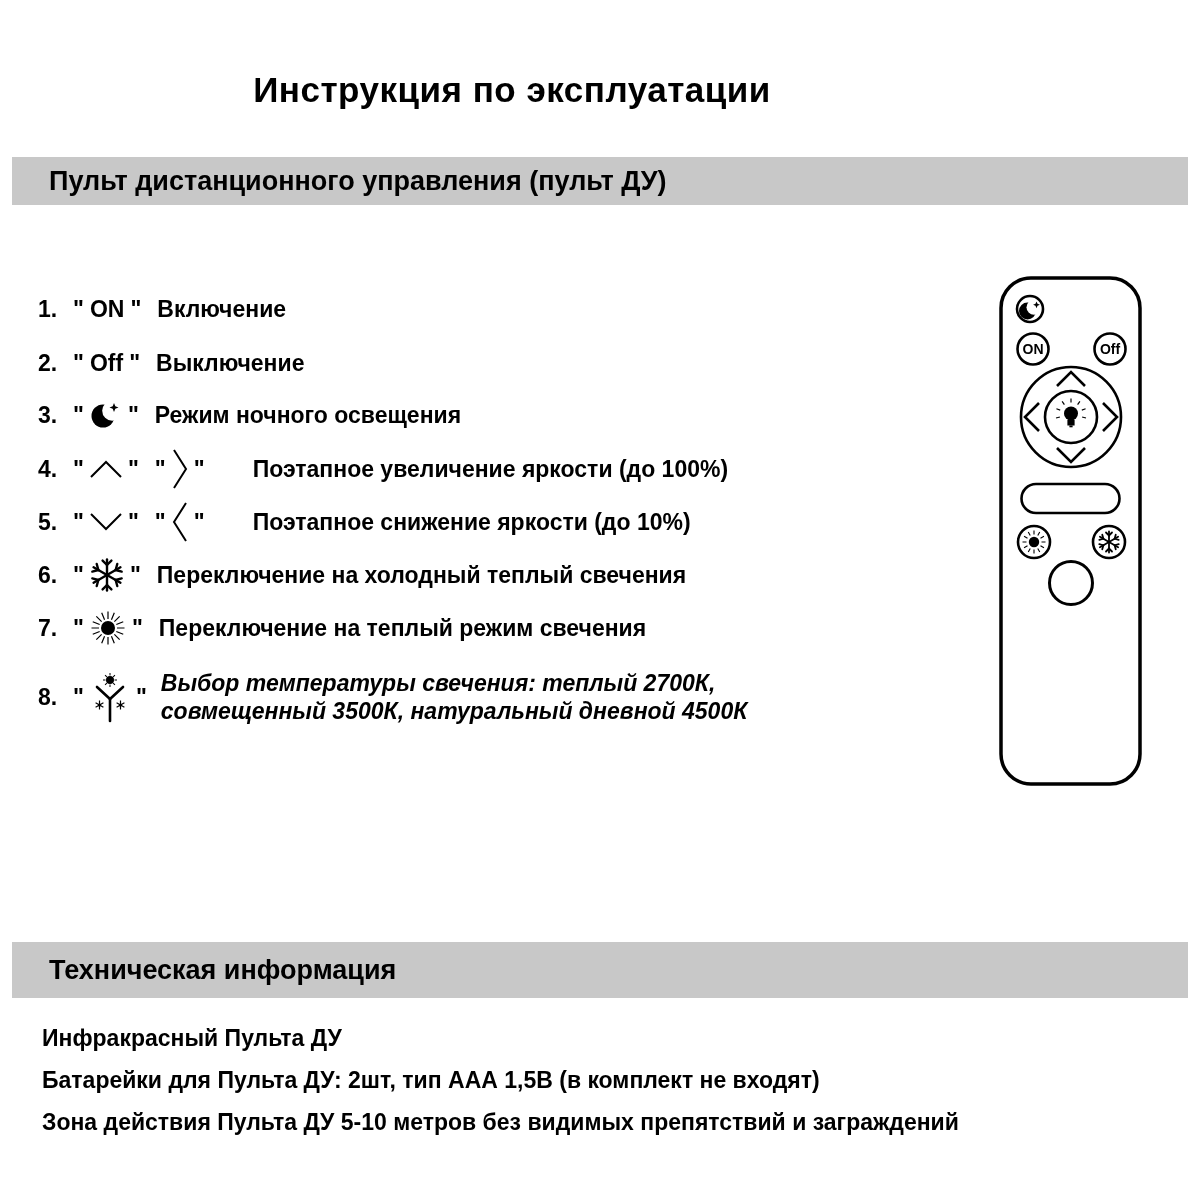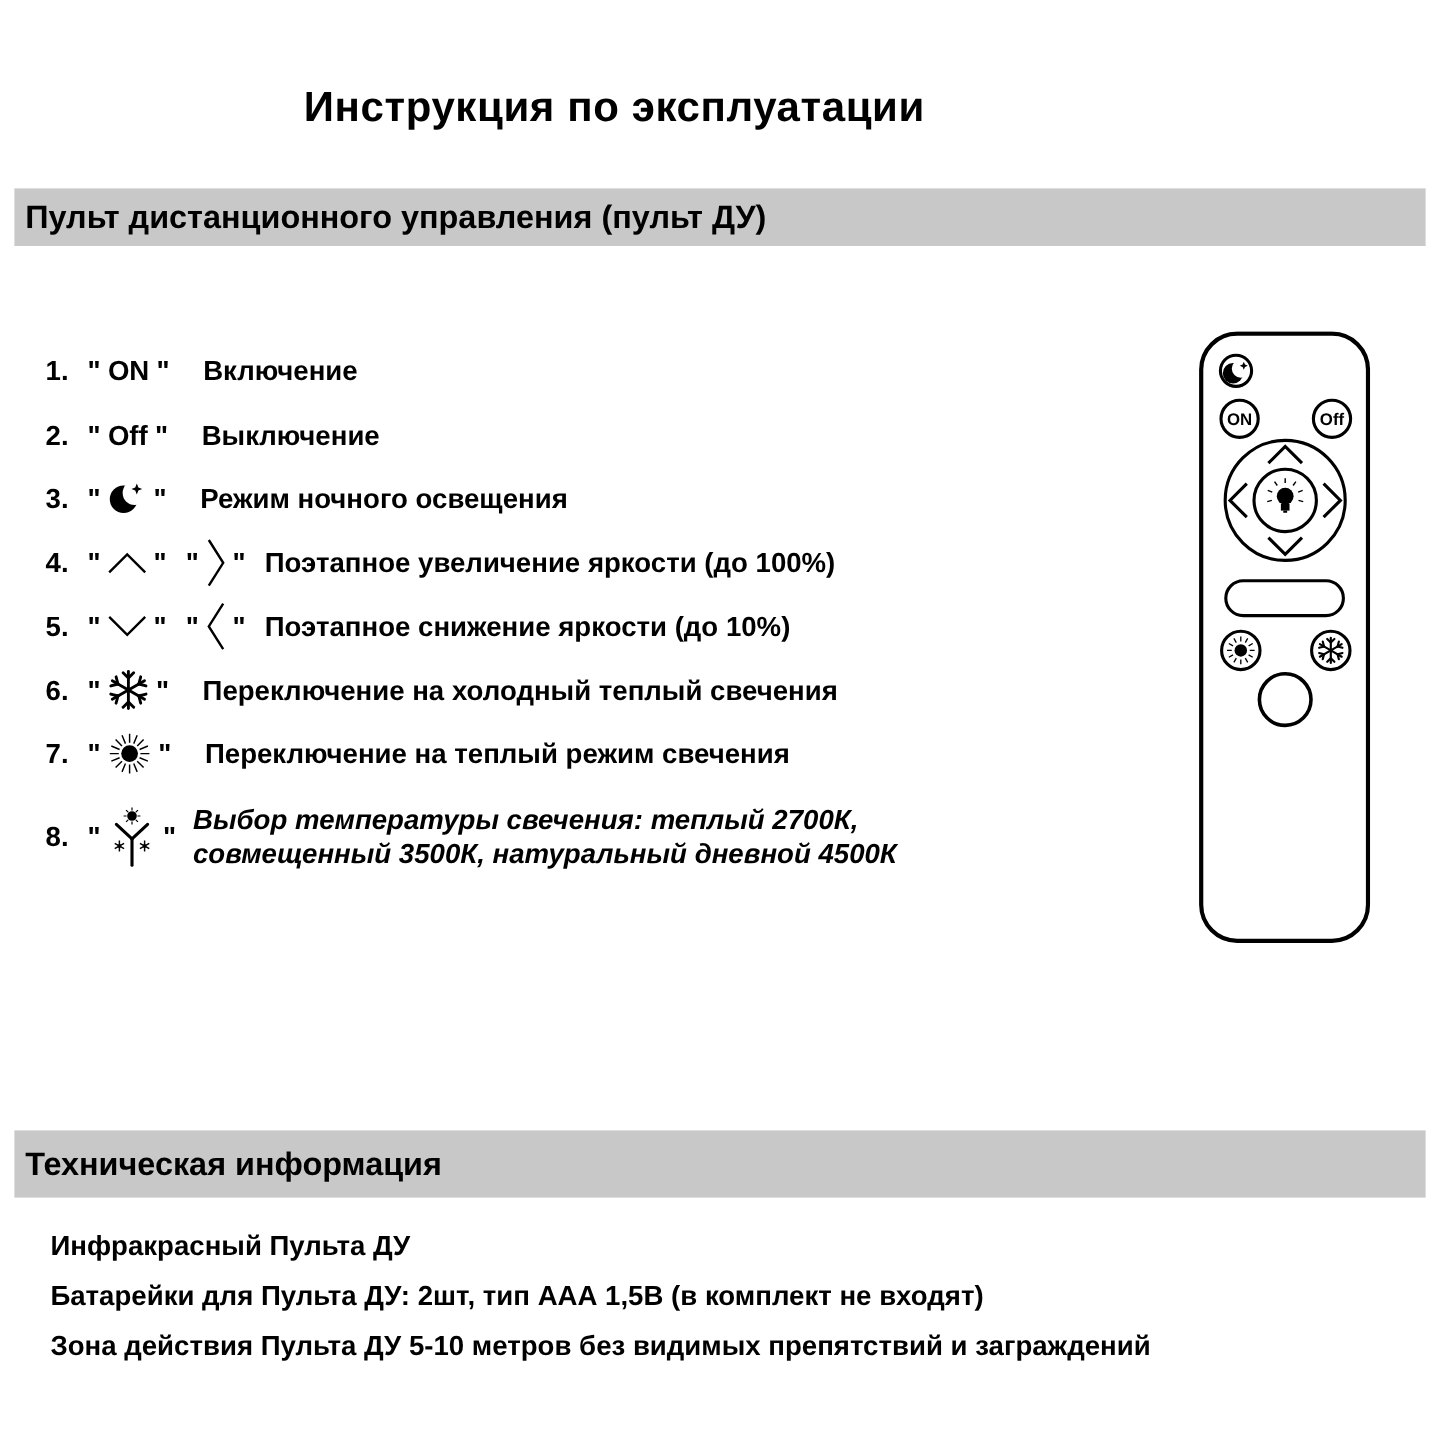--- a/index.html
+++ b/index.html
@@ -7,35 +7,35 @@
     width:1200px;height:1200px;background:#ffffff;position:relative;
     font-family:"Liberation Sans", sans-serif;color:#000;font-weight:bold;
     overflow:hidden;
   }
   .title{
     position:absolute;top:70px;left:0;width:1024px;text-align:center;
     font-size:35px;letter-spacing:0.5px;
   }
   .banner{
     position:absolute;left:12px;width:1176px;background:#c8c8c8;
-    display:flex;align-items:center;box-sizing:border-box;padding-left:9px;
+    display:flex;align-items:center;box-sizing:border-box;padding-left:37px;
     font-size:27px;
   }
   .banner.remote-hd{top:157px;height:48px;}
   .banner.tech-hd{top:942px;height:56px;}
   .li{
     position:absolute;left:38px;transform:translateY(-50%);
     display:flex;align-items:center;font-size:23px;white-space:nowrap;
   }
   .num{width:31px;flex:0 0 auto;}
   .q{margin:0 4px;}
   .q.gap{margin-left:12px;}
   .key{margin:0 2px;}
-  .txt{margin-left:24px;}
-  .txt.far{margin-left:12px;}
+  .txt{margin-left:12px;}
+  .txt.far{margin-left:44px;}
   .icon{display:flex;align-items:center;justify-content:center;}
   .two-line{margin-left:10px;line-height:28px;white-space:normal;width:720px;font-style:italic;}
   .remote{position:absolute;left:999px;top:276px;width:143px;height:510px;}
   .tech-line{position:absolute;left:42px;transform:translateY(-50%);font-size:23px;}
   svg{display:block;}
   svg text{font-family:"Liberation Sans", sans-serif;font-weight:bold;}
 </style>
 </head>
 <body>
 

